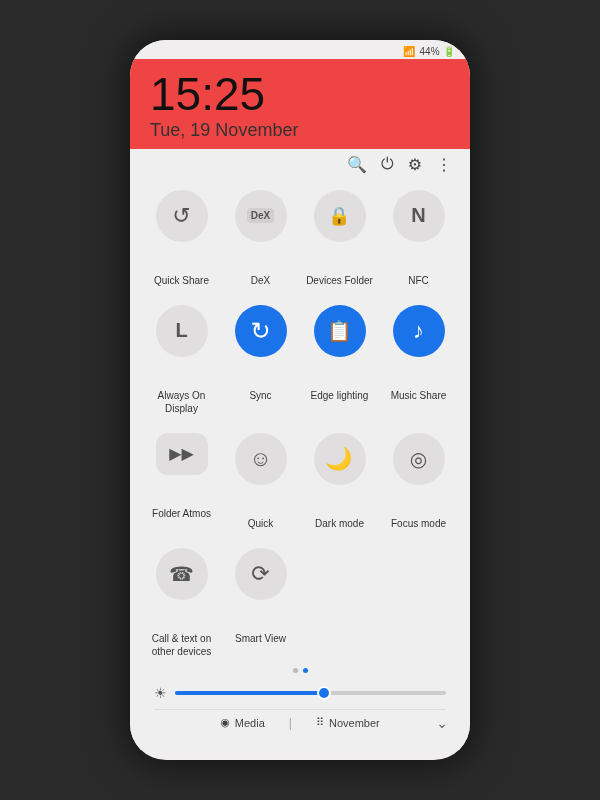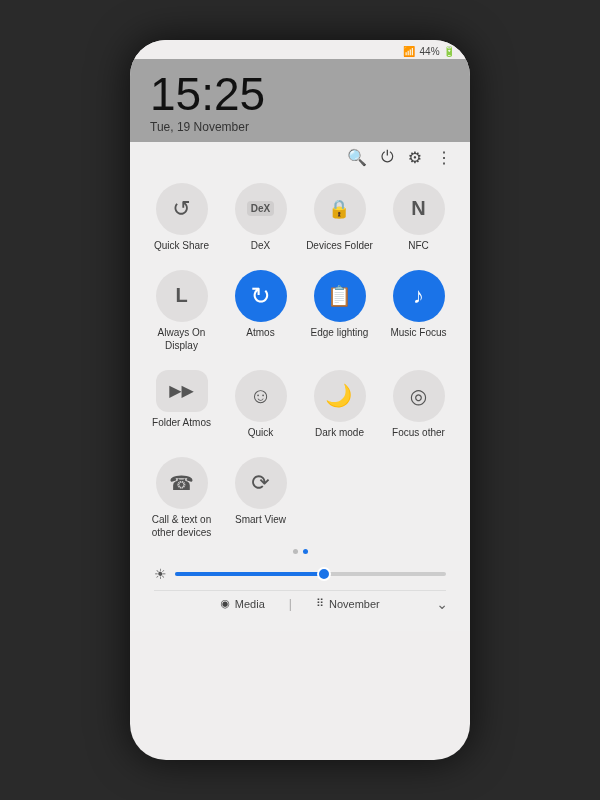--- a/index.html
+++ b/index.html
@@ -33,30 +33,30 @@
     }
     .status-icons {
       display: flex;
       align-items: center;
       gap: 4px;
       font-size: 10px;
       color: #444;
     }
     .clock-section {
       padding: 10px 20px 8px;
-      background: #a3a3a3;
+      background: #ef4444;
     }
     .clock-time {
       font-size: 46px;
       font-weight: 300;
       color: #111;
       line-height: 1.1;
     }
     .clock-date {
-      font-size: 12px;
+      font-size: 18px;
       color: #333;
       font-weight: 400;
     }
     .quick-panel {
       background: rgba(240,238,238,0.97);
       padding: 0 10px 10px;
     }
     .panel-toolbar {
       display: flex;
       justify-content: flex-end;
@@ -94,20 +94,21 @@
     }
     .tile-icon-wrap.active {
       background: #1a73e8;
       color: white;
     }
     .tile-label {
       font-size: 10px;
       color: #333;
       text-align: center;
       line-height: 1.3;
+      margin-top: 28px;
     }
     .tile-icon {
       font-size: 18px;
       color: #555;
     }
     .tile-icon.active {
       color: white;
     }
     .dex-icon {
       background: #d0cece;
@@ -259,35 +260,35 @@
         <div class="tile-icon-wrap">
           <span class="tile-icon" style="font-size:20px;font-weight:bold;">L</span>
         </div>
         <span class="tile-label">Always On Display</span>
       </div>
 
       <div class="tile">
         <div class="tile-icon-wrap active">
           <span class="tile-icon active" style="font-size:24px;">↻</span>
         </div>
-        <span class="tile-label">Atmos</span>
+        <span class="tile-label">Sync</span>
       </div>
 
       <div class="tile">
         <div class="tile-icon-wrap active">
           <span class="tile-icon active" style="font-size:20px;">📋</span>
         </div>
         <span class="tile-label">Edge lighting</span>
       </div>
 
       <div class="tile">
         <div class="tile-icon-wrap active">
           <span class="tile-icon active" style="font-size:22px;">♪</span>
         </div>
-        <span class="tile-label">Music Focus</span>
+        <span class="tile-label">Music Share</span>
       </div>
 
       <div class="tile">
         <div class="tile-icon-wrap" style="border-radius:12px;width:52px;height:42px;">
           <span class="tile-icon" style="font-size:16px;">▶▶</span>
         </div>
         <span class="tile-label">Folder Atmos</span>
       </div>
 
       <div class="tile">
@@ -301,21 +302,21 @@
         <div class="tile-icon-wrap">
           <span class="tile-icon" style="font-size:22px;">🌙</span>
         </div>
         <span class="tile-label">Dark mode</span>
       </div>
 
       <div class="tile">
         <div class="tile-icon-wrap">
           <span class="tile-icon" style="font-size:20px;">◎</span>
         </div>
-        <span class="tile-label">Focus other</span>
+        <span class="tile-label">Focus mode</span>
       </div>
 
       <div class="tile">
         <div class="tile-icon-wrap">
           <span class="tile-icon" style="font-size:20px;">☎</span>
         </div>
         <span class="tile-label">Call &amp; text on other devices</span>
       </div>
 
       <div class="tile">

